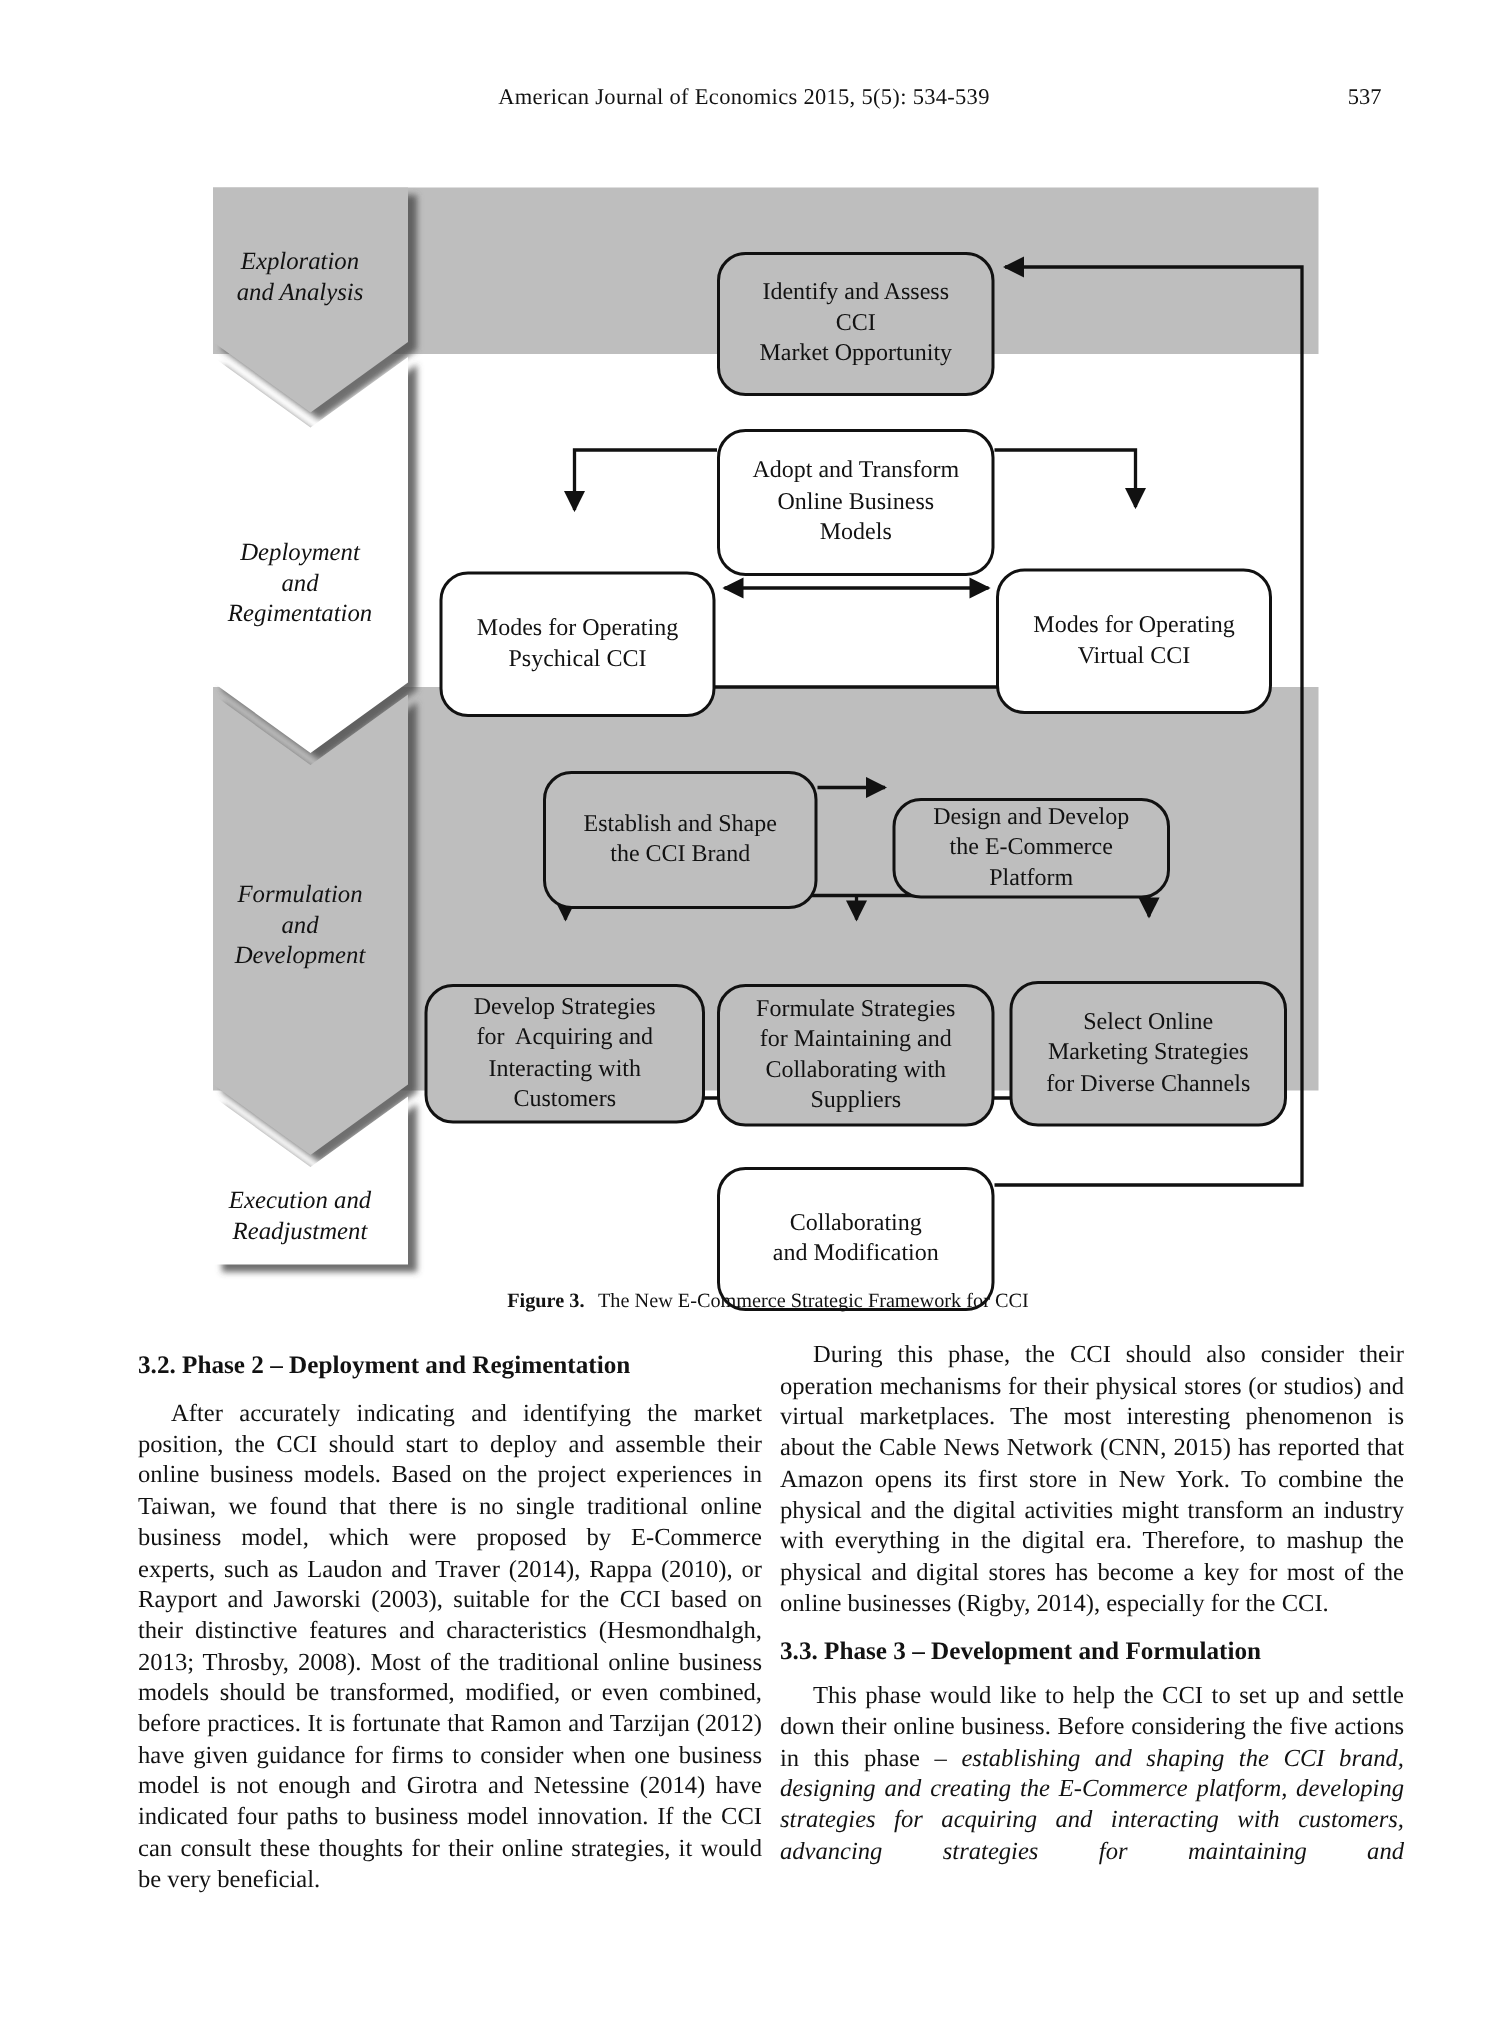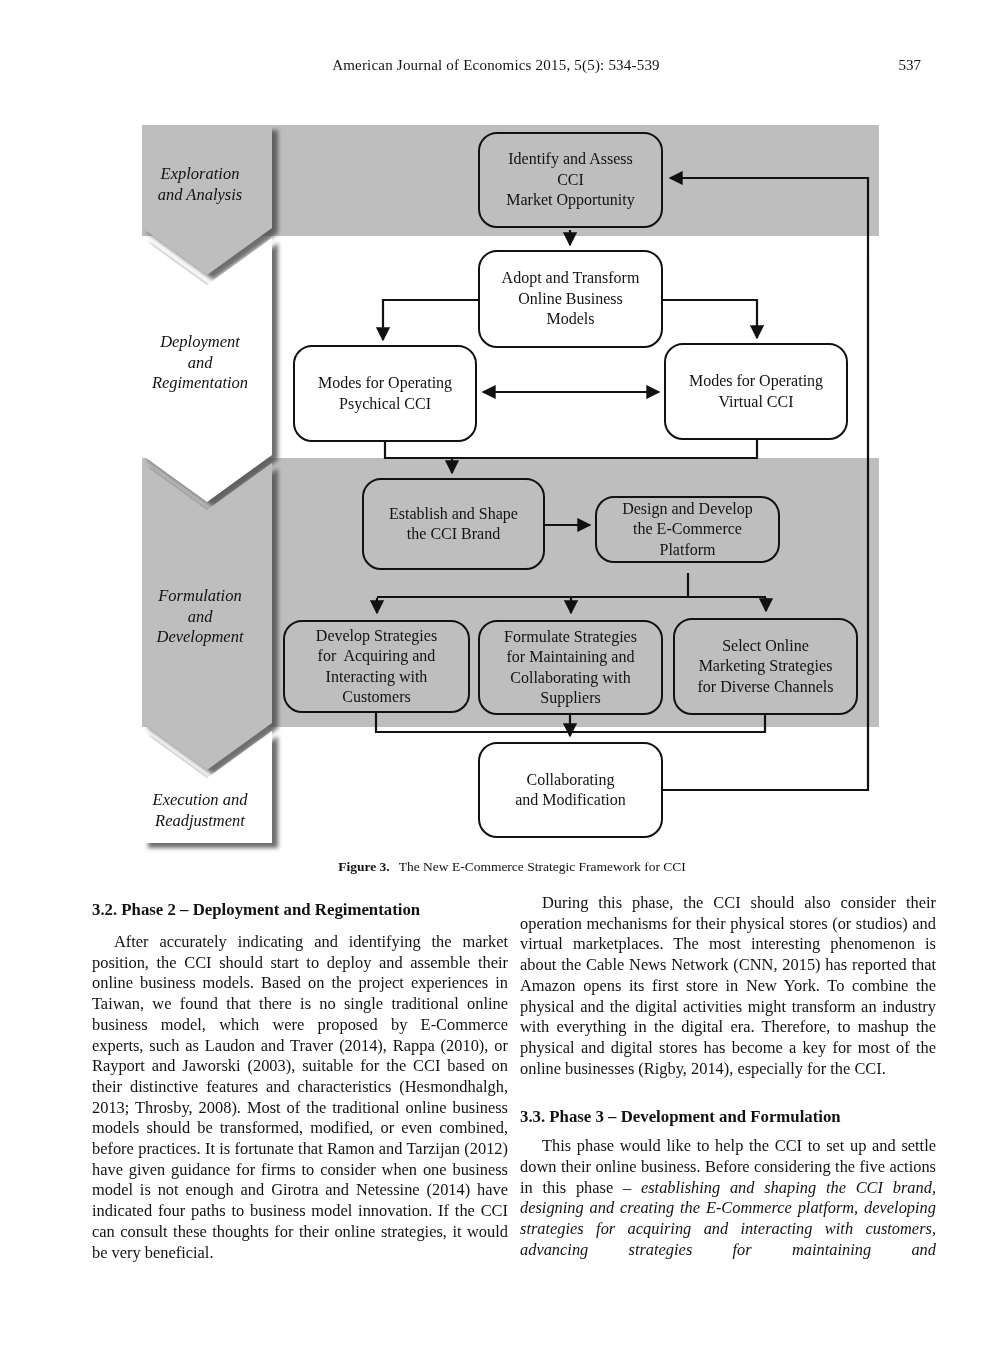--- a/index.html
+++ b/index.html
@@ -30,44 +30,45 @@
   .phase-label{
     position:absolute;left:142px;width:116px;z-index:2;
     text-align:center;font-size:16.5px;line-height:20.5px;white-space:pre-line;font-style:italic;
   }
   .node{
     position:absolute;z-index:2;box-sizing:border-box;
     border:2.2px solid var(--line);border-radius:19px;
     display:flex;align-items:center;justify-content:center;
     text-align:center;font-size:16px;line-height:1.28;white-space:pre-wrap;
     padding:2px 4px;
+    margin-top:36px;
   }
   .node.gray{background:var(--band-gray);}
   .node.white{background:#ffffff;}
   .n-identify {left:478px;top:132px;width:185px;height:96px;}
   .n-adopt    {left:478px;top:250px;width:185px;height:98px;}
   .n-psychical{left:293px;top:345px;width:184px;height:97px;}
   .n-virtual  {left:664px;top:343px;width:184px;height:97px;}
   .n-establish{left:362px;top:478px;width:183px;height:92px;}
   .n-design   {left:595px;top:496px;width:185px;height:67px;}
   .n-develop  {left:283px;top:620px;width:187px;height:93px;}
   .n-formulate{left:478px;top:620px;width:185px;height:95px;}
   .n-select   {left:673px;top:618px;width:185px;height:97px;}
   .n-implement{left:478px;top:742px;width:185px;height:96px;}
-  .ph-1{top:164px;} .ph-2{top:332px;} .ph-3{top:586px;} .ph-4{top:790px;}
+  .ph-1{top:164px;} .ph-2{top:358px;} .ph-3{top:586px;} .ph-4{top:790px;}
   .fig-caption{
     position:absolute;left:0;right:0;top:859px;text-align:center;font-size:13.5px;z-index:2;margin-left:32px;
   }
   .fig-caption .cap-label{font-weight:bold;margin-right:9px;}
   
   .col{position:absolute;width:416px;z-index:2;}
   .col-left{left:92px;top:899px;}
   .col-right{left:520px;top:893px;}
   .sec-heading{font-size:16.8px;font-weight:bold;margin:0 0 12px 0;line-height:21px;}
-  .col-right .sec-heading{margin:27px 0 9px 0;}
+  .col-right .sec-heading{margin:11px 0 9px 0;}
   .body-para{
     margin:0;font-size:16.4px;line-height:20.7px;text-align:justify;text-indent:22px;
   }
   .body-para .italic{font-style:italic;}
   .justify-last{text-align-last:justify;}
 </style>
 </head>
 <body>
 
 <div class="page">

